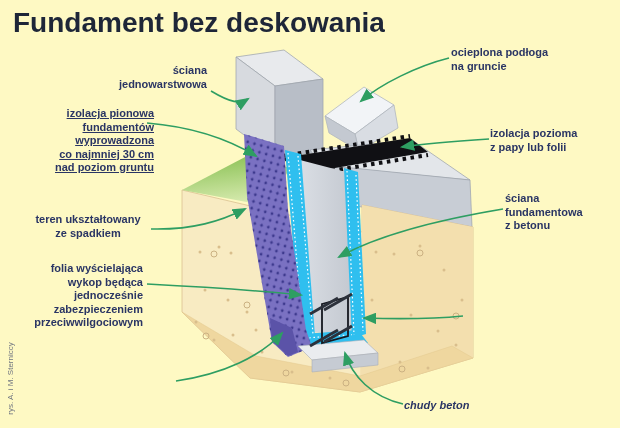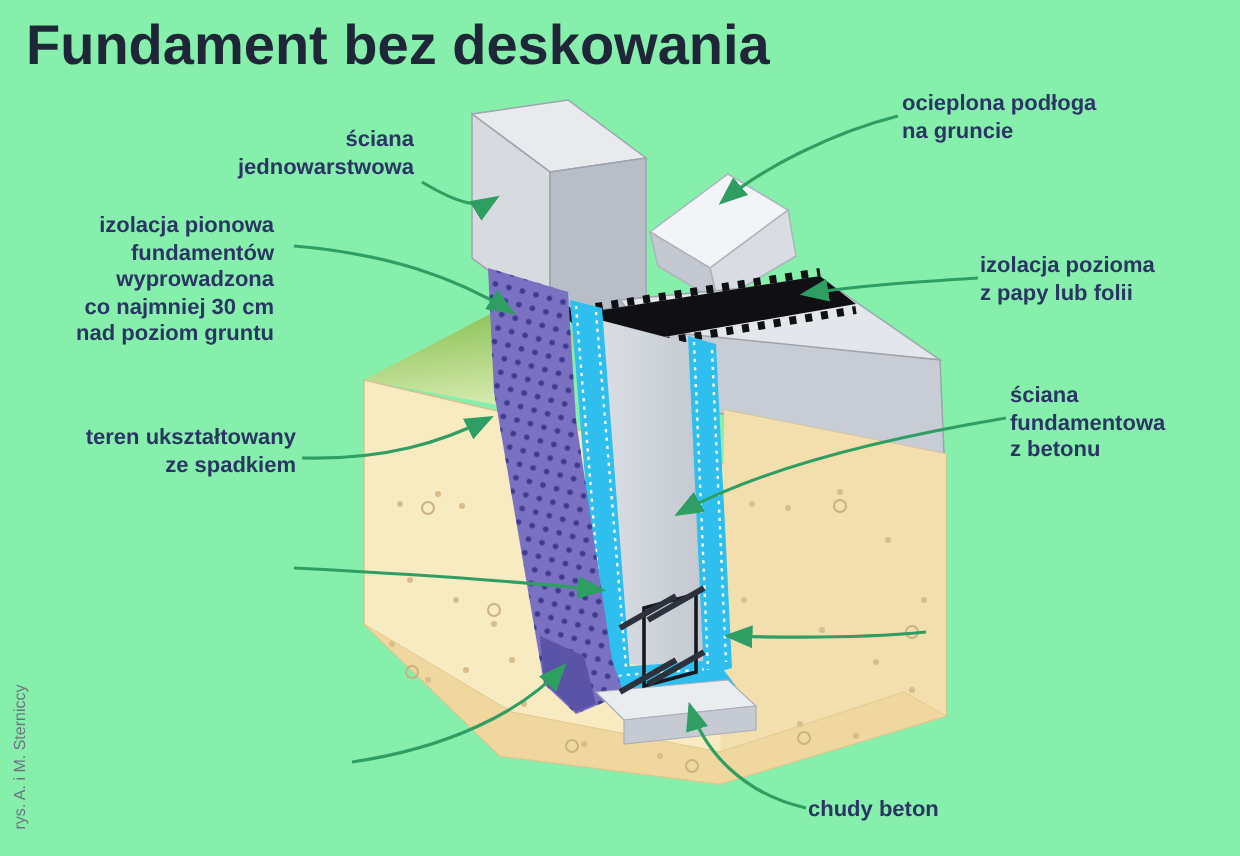--- a/index.html
+++ b/index.html
@@ -1,18 +1,18 @@
 <!DOCTYPE html>
 <html><head>
 <meta charset="utf-8">
 <style>
   html,body{margin:0;padding:0;}
   #stage{
     position:relative;width:620px;height:428px;overflow:hidden;
-    background:#86efac;
+    background:#fef9c3;
     font-family:"Liberation Sans",sans-serif;
   }
   #title{
     position:absolute;left:13px;top:7px;
     font-size:28px;font-weight:bold;color:#1E2638;letter-spacing:0px;
   }
   .lbl{
     position:absolute;
     font-size:11px;font-weight:bold;line-height:13.5px;
     color:#2A3564;white-space:pre-line;
@@ -162,30 +162,35 @@
       <path d="M503,209 C443,219 380,234 339,257" marker-end="url(#ah)"></path>
       <path d="M463,316 C432,319 397,319 364,318" marker-end="url(#ah)"></path>
       <path d="M403,404 C372,397 352,376 345,353" marker-end="url(#ah)"></path>
     </g>
   </svg>
 
   <div id="title">Fundament bez deskowania</div>
 
   <div class="lbl r" style="left:87px;top:64px;width:120px;">ściana
 jednowarstwowa</div>
-  <div class="lbl r" style="left:17px;top:107px;width:120px;">izolacja pionowa
+  <div class="lbl r" style="left:34px;top:107px;width:120px;text-decoration:underline;">izolacja pionowa
 fundamentów
 wyprowadzona
 co najmniej 30 cm
 nad poziom gruntu</div>
-  <div class="lbl r" style="left:28px;top:213px;width:120px;">teren ukształtowany
+  <div class="lbl r" style="left:28px;top:213px;width:120px;text-align:center;">teren ukształtowany
 ze spadkiem</div>
+  <div class="lbl r" style="left:23px;top:262px;width:120px;">folia wyścielająca
+wykop będąca
+jednocześnie
+zabezpieczeniem
+przeciwwilgociowym</div>
   <div class="lbl" style="left:490px;top:127px;width:125px;">izolacja pozioma
 z papy lub folii</div>
   <div class="lbl" style="left:451px;top:46px;width:150px;">ocieplona podłoga
 na gruncie</div>
   <div class="lbl" style="left:505px;top:192px;width:110px;">ściana
 fundamentowa
 z betonu</div>
-  <div class="lbl" style="left:404px;top:399px;width:100px;">chudy beton</div>
+  <div class="lbl" style="left:404px;top:399px;width:100px;font-style:italic;">chudy beton</div>
 
   <div id="credit">rys. A. i M. Sterniccy</div>
 </div>
 
 </body></html>

